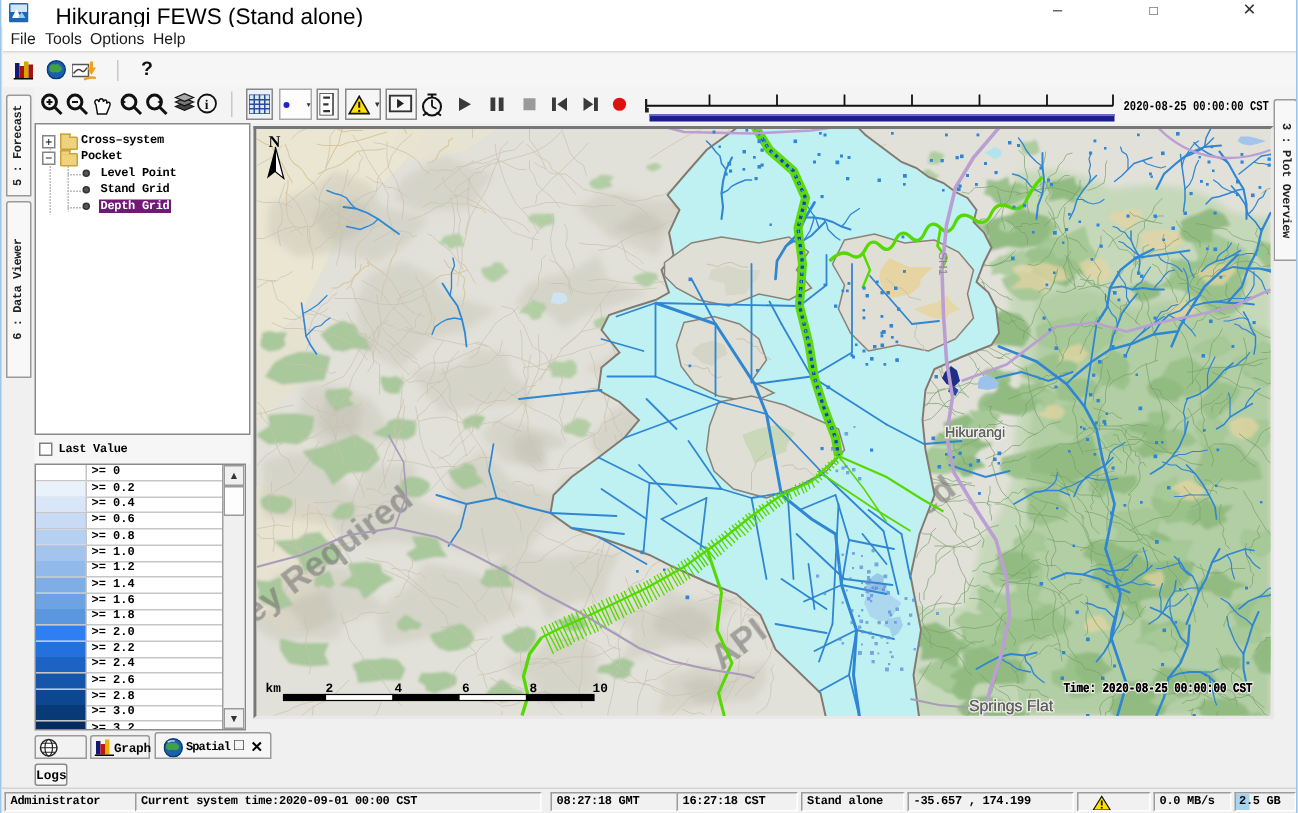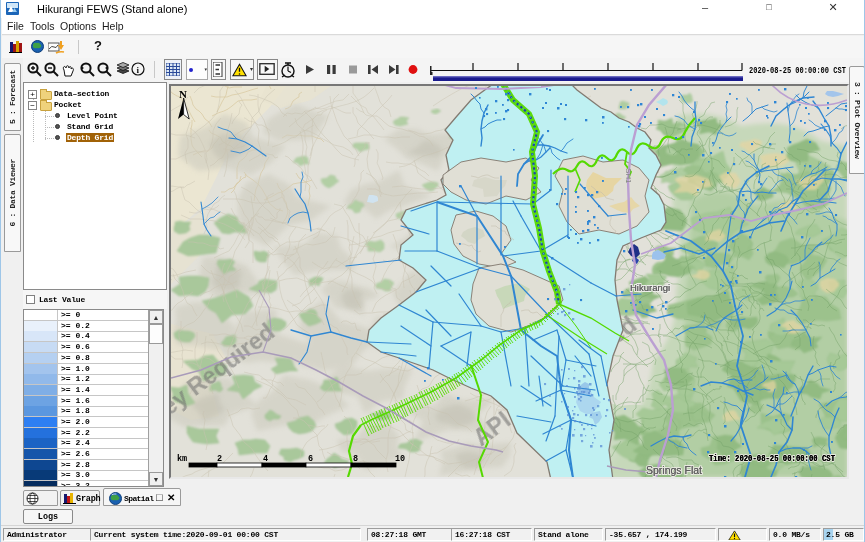--- a/index.html
+++ b/index.html
@@ -2,21 +2,21 @@
 <html><head>
 <meta charset="utf-8">
 <style>
   * { margin:0; padding:0; box-sizing:border-box; }
   html,body { width:865px; height:542px; overflow:hidden; }
   body { font-family:"Liberation Sans", sans-serif; background:#f0f0f0; position:relative;
          border-left:1px solid #9ec6e8; border-right:1px solid #9ec6e8; }
   .mono { font-family:"Liberation Mono", monospace; }
   
   #title { position:absolute; left:0; top:0; width:865px; height:18px; background:#ffffff; }
-  #title .txt { position:absolute; left:22px; top:3px; font-size:11px; color:#000;padding-left:14px; }
+  #title .txt { position:absolute; left:22px; top:3px; font-size:15px; color:#000;padding-left:14px; }
   #appicon { position:absolute; left:5px; top:2px; width:13px; height:13px; }
   .winbtn { position:absolute; top:0px; width:14px; height:15px; color:#333; font-size:11px;
             text-align:center; line-height:15px; }
   
   #menubar { position:absolute; left:1px; top:18px; width:863px; height:17px; background:#ffffff;
              border-bottom:1px solid #dadada; }
   #menubar span { position:absolute; top:2px; font-size:10.5px; color:#1a1a1a; }
   
   #tb1 { position:absolute; left:1px; top:36px; width:863px; height:22px; background:#f6f6f6; }
   #tb2 { position:absolute; left:22px; top:58px; width:842px; height:24px; background:#f4f4f4; }
@@ -219,30 +219,30 @@
     <span>3 : Plot Overview</span>
   </div>
 <div id="treepanel">
     <div style="position:absolute;left:9px;top:16px;width:1px;height:44px;background-image:repeating-linear-gradient(#bbb 0 1px,transparent 1px 2px);"></div>
     <div style="position:absolute;left:21px;top:14px;width:1px;height:44px;background-image:repeating-linear-gradient(#bbb 0 1px,transparent 1px 2px);"></div>
     <div style="position:absolute;left:21px;top:33px;width:10px;height:1px;background-image:repeating-linear-gradient(90deg,#bbb 0 1px,transparent 1px 2px);"></div>
     <div style="position:absolute;left:21px;top:44px;width:10px;height:1px;background-image:repeating-linear-gradient(90deg,#bbb 0 1px,transparent 1px 2px);"></div>
     <div style="position:absolute;left:21px;top:55px;width:10px;height:1px;background-image:repeating-linear-gradient(90deg,#bbb 0 1px,transparent 1px 2px);"></div>
     <div class="ebox" style="left:4px;top:7px;">+</div>
     <div class="folder" style="left:16px;top:8px;"></div>
-    <div class="trow" style="left:30px;top:6px;">Data–section</div>
+    <div class="trow" style="left:30px;top:6px;">Cross–system</div>
     <div class="ebox" style="left:4px;top:18px;">−</div>
     <div class="folder" style="left:16px;top:19px;"></div>
     <div class="trow" style="left:30px;top:17px;">Pocket</div>
     <div class="bullet" style="left:31px;top:30px;"></div>
     <div class="trow" style="left:43px;top:28px;">Level Point</div>
     <div class="bullet" style="left:31px;top:41px;"></div>
     <div class="trow" style="left:43px;top:39px;">Stand Grid</div>
     <div class="bullet" style="left:31px;top:52px;"></div>
-    <div class="trow" style="left:42px;top:50px;background:#a16207;color:#fff;padding:0 1px;">Depth Grid</div>
+    <div class="trow" style="left:42px;top:50px;background:#701a75;color:#fff;padding:0 1px;">Depth Grid</div>
   </div>
 <div id="lastval">
     <div id="lvbox"></div>
     <span class="trow" style="left:16px;top:5px;">Last Value</span>
   </div>
 <div id="legend">
     <div class="lrow" style="top:0px;">
       <div class="sw" style="background:#ffffff;"></div>
       <div class="lb">&gt;= 0</div>
     </div>
@@ -1781,21 +1781,21 @@
     <svg width="13" height="13" viewBox="0 0 14 14" style="position:absolute;left:5px;top:3px;">
       <circle cx="7" cy="7" r="6.5" fill="#1960b0"></circle>
       <path d="M2,4.5 Q4,2.5 6.5,3.5 Q9,2.5 10,4.5 Q12,5.5 11,7.5 Q9,9.5 6.5,8.5 Q3.5,9.5 2,7.5 Z" fill="#3fa045"></path>
       <circle cx="7" cy="7" r="6.5" fill="none" stroke="#0c3c78"></circle>
       <path d="M3,3 Q5,1.8 8,2.2" stroke="#cfe4f8" stroke-width="1" fill="none"></path>
     </svg>
     <span style="position:absolute;left:20px;top:5px;font-size:8px;letter-spacing:-0.6px;">Spatial</span>
     <span style="position:absolute;left:52px;top:3px;font-size:11px;color:#111;">□</span>
     <span style="position:absolute;left:63px;top:3px;font-family:Liberation Sans;font-size:10px;font-weight:bold;">✕</span>
   </div>
-<div style="position:absolute;left:22px;top:509px;width:50px;height:15px;border:1px solid #8a8a8a;border-radius:2px;background:#f6f6f6;font-family:Liberation Mono,monospace;font-size:8.5px;font-weight:bold;color:#000;text-align:center;line-height:14px;">Logs</div>
+<div style="position:absolute;left:22px;top:509px;width:22px;height:15px;border:1px solid #8a8a8a;border-radius:2px;background:#f6f6f6;font-family:Liberation Mono,monospace;font-size:8.5px;font-weight:bold;color:#000;text-align:right;line-height:14px;">Logs</div>
 <div id="statusbar">
     <div class="scell" style="left:2px;width:100px;">Administrator</div>
     <div class="scell" style="left:89px;width:271px;">Current system time:2020-09-01 00:00 CST</div>
     <div class="scell" style="left:366px;width:102px;">08:27:18 GMT</div>
     <div class="scell" style="left:450px;width:81px;">16:27:18 CST</div>
     <div class="scell" style="left:533px;width:69px;">Stand alone</div>
     <div class="scell" style="left:604px;width:111px;">-35.657 , 174.199</div>
     <div class="scell" style="left:717px;width:49px;">
       <svg width="13" height="11" viewBox="0 0 17 14" style="position:absolute;left:9px;top:1px;">
         <path d="M8.5,1 L16,13 L1,13 Z" fill="#ffe000" stroke="#111"></path>

